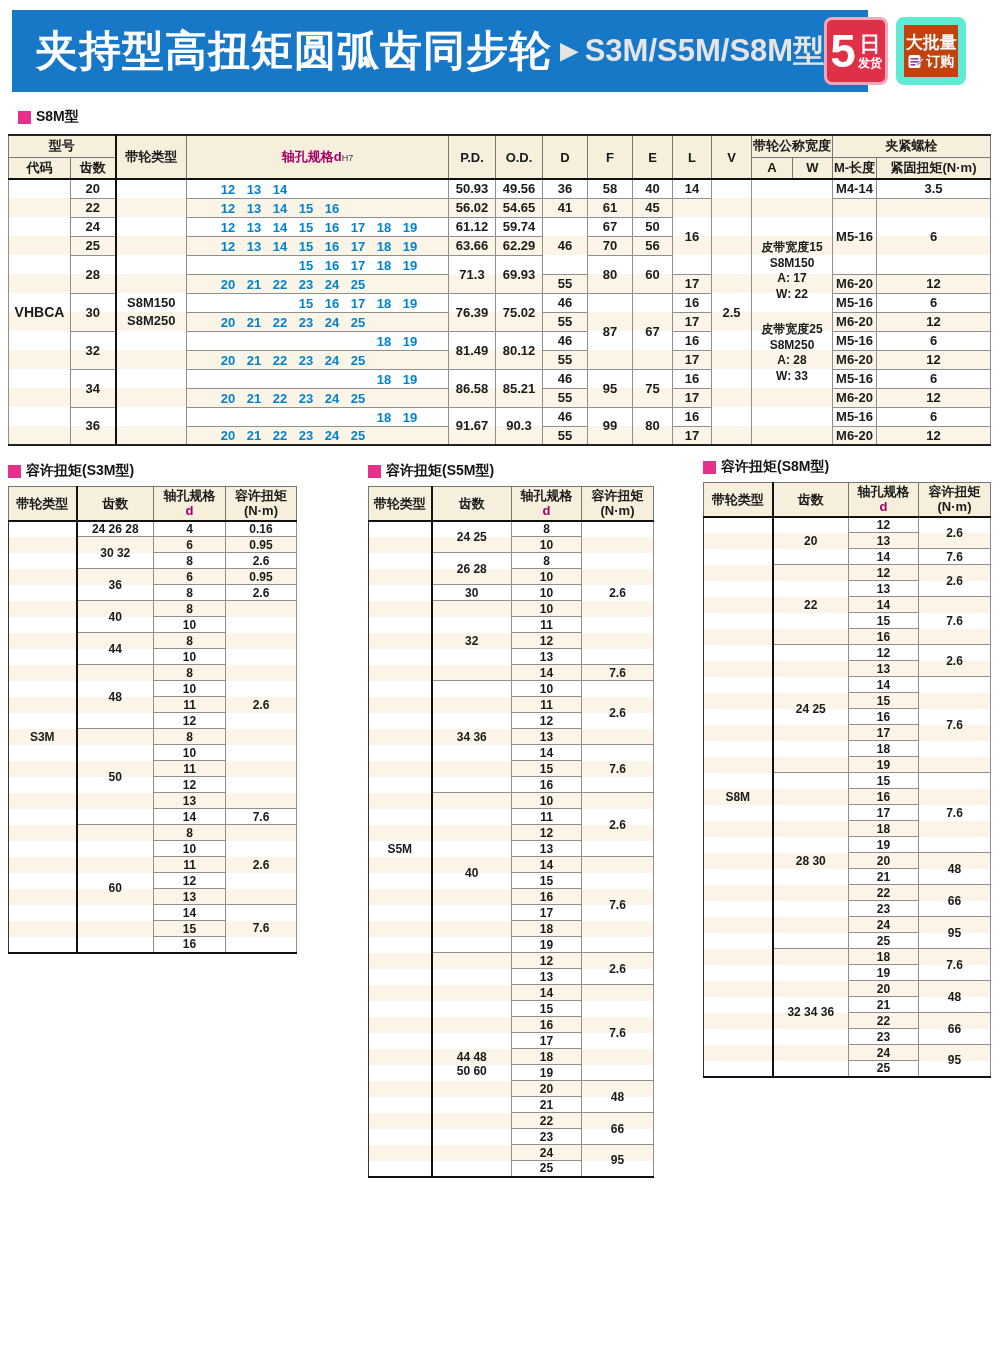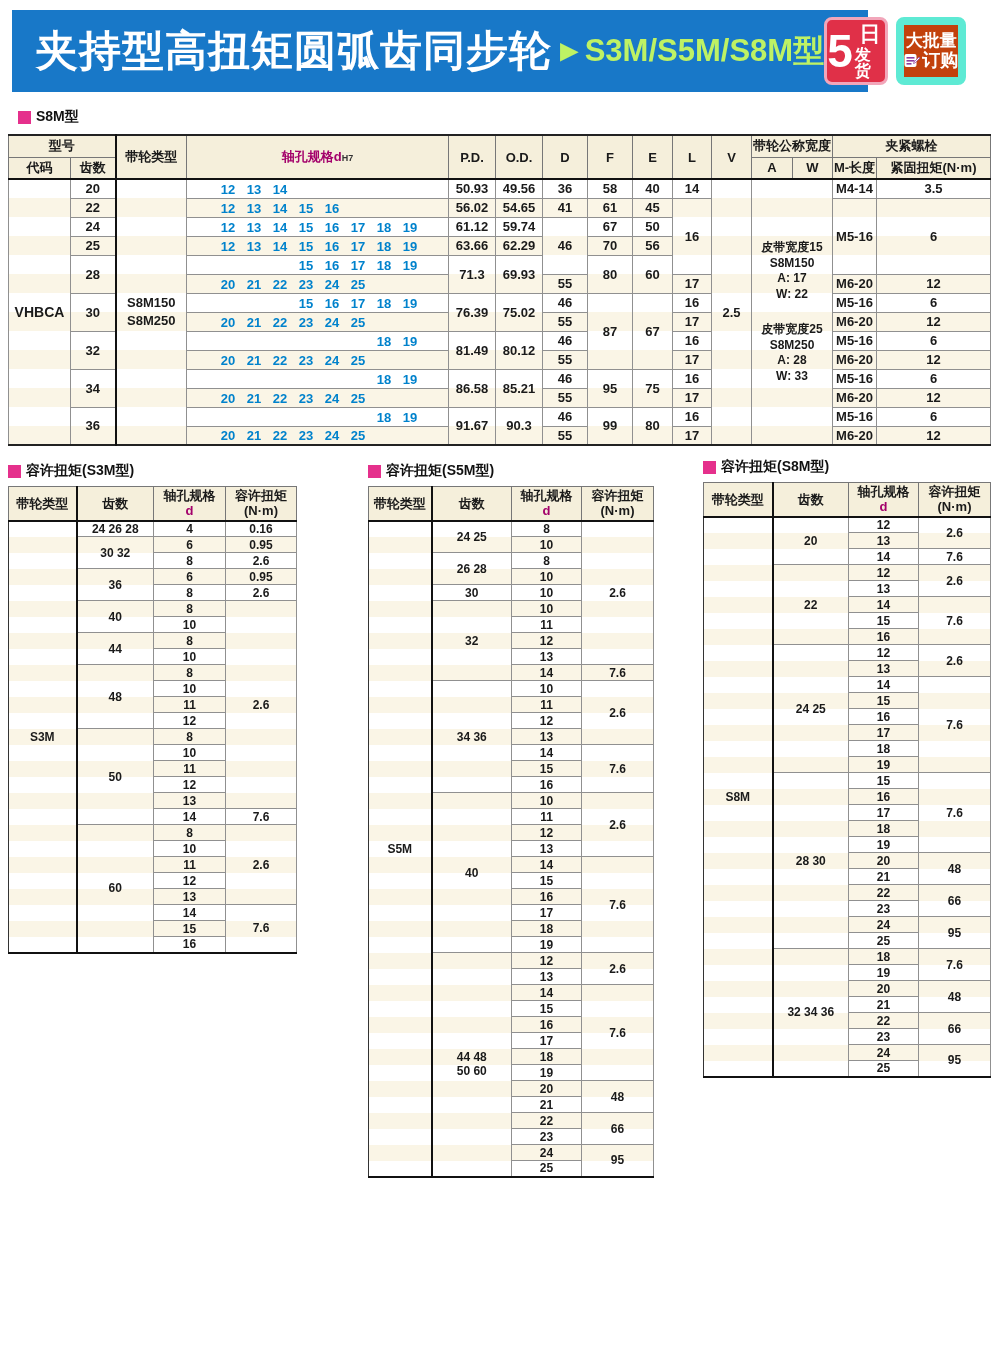--- a/index.html
+++ b/index.html
@@ -1,30 +1,30 @@
 <!DOCTYPE html>
 <html><head>
 <meta charset="utf-8">
 <style>
 *{box-sizing:border-box;margin:0;padding:0}
 body{width:1000px;height:1349px;background:#fff;font-family:"Liberation Sans",sans-serif;position:relative;overflow:hidden}
 
 .banner{position:absolute;left:12px;top:10px;width:856px;height:82px;background:#1878c8;display:flex;align-items:center;padding-left:24px}
 .banner-title{color:#fff;font-weight:bold;font-size:42px;letter-spacing:1px;white-space:nowrap}
-.banner-sub{color:#bef264;font-weight:bold;font-size:31px;margin-left:2px;white-space:nowrap}
+.banner-sub{color:#e5e5e5;font-weight:bold;font-size:31px;margin-left:2px;white-space:nowrap}
 .badges{margin-left:auto;display:flex;gap:8px;padding-right:10px}
 .badge{height:68px;border-radius:8px;display:flex;flex-direction:column;justify-content:center;align-items:center;color:#fff;font-weight:bold}
 .badge-red{width:64px;background:#e03048;border:3px solid #f2a6ba;flex-direction:row;gap:2px}
 .badge-red .big{font-size:46px;line-height:46px}
 .badge-red .rcol{display:flex;flex-direction:column;align-items:center;line-height:1}
 .badge-red .unit{font-size:21px}
-.badge-red .small{font-size:16px;margin-top:3px}
+.badge-red .small{font-size:12px;margin-top:3px}
 .badge-purple{width:70px;background:#c2410c;border:8px solid #5eead4;line-height:1.15}
 .badge-purple .l1{font-size:17px}
-.badge-purple .l2{font-size:18px;display:flex;align-items:center;gap:2px}
+.badge-purple .l2{font-size:14px;display:flex;align-items:flex-end;gap:2px}
 
 .sec{display:flex;align-items:center;gap:5px;font-weight:bold;font-size:14px;color:#111}
 .sq{width:13px;height:13px;background:#e5308c;display:inline-block}
 #sec-main{position:absolute;left:18px;top:108px}
 
 table{border-collapse:collapse;table-layout:fixed}
 th,td{padding:0;text-align:center;vertical-align:middle;overflow:hidden}
 .mg{color:#a3006b}
 .blue{color:#0082cc;font-weight:bold}
 
@@ -38,21 +38,21 @@
 #main-table tr.sub td{border-top-color:#bcbcbc}
 #main-table .col-code{font-size:14px}
 #main-table .col-type div{line-height:18px}
 .bore-cell{position:relative;text-align:left}
 .bore-slot{position:absolute;top:50%;transform:translateY(-50%);width:26px;text-align:center;color:#0082cc;font-weight:bold;font-size:13px}
 .slot-0{left:28px}.slot-1{left:54px}.slot-2{left:80px}.slot-3{left:106px}
 .slot-4{left:132px}.slot-5{left:158px}.slot-6{left:184px}.slot-7{left:210px}
 #main-table .col-note{font-size:12px}
 #main-table .col-note div{line-height:15.5px}
 #main-table .col-note div:nth-child(5){margin-top:20px}
-.sub-h7{font-size:9px;color:#333;font-weight:bold}
+.sub-h7{font-size:9px;color:#333;font-weight:normal}
 .th-tq2{font-size:12px}
 
 .tt-block{position:absolute}
 #tt-block-0{left:8px;top:462px;width:288px}
 #tt-block-1{left:368px;top:462px;width:285px}
 #tt-block-2{left:703px;top:458px;width:287px}
 .tt-block .sec{margin-bottom:6px}
 .tt{width:100%;border:1px solid #333;border-bottom:2px solid #111}
 .tt thead th{background:#f5efdb;height:34px;font-size:13px;font-weight:bold;border:1px solid #777;color:#1a1a1a;line-height:15px}
 .tt thead{border-bottom:2px solid #111}

